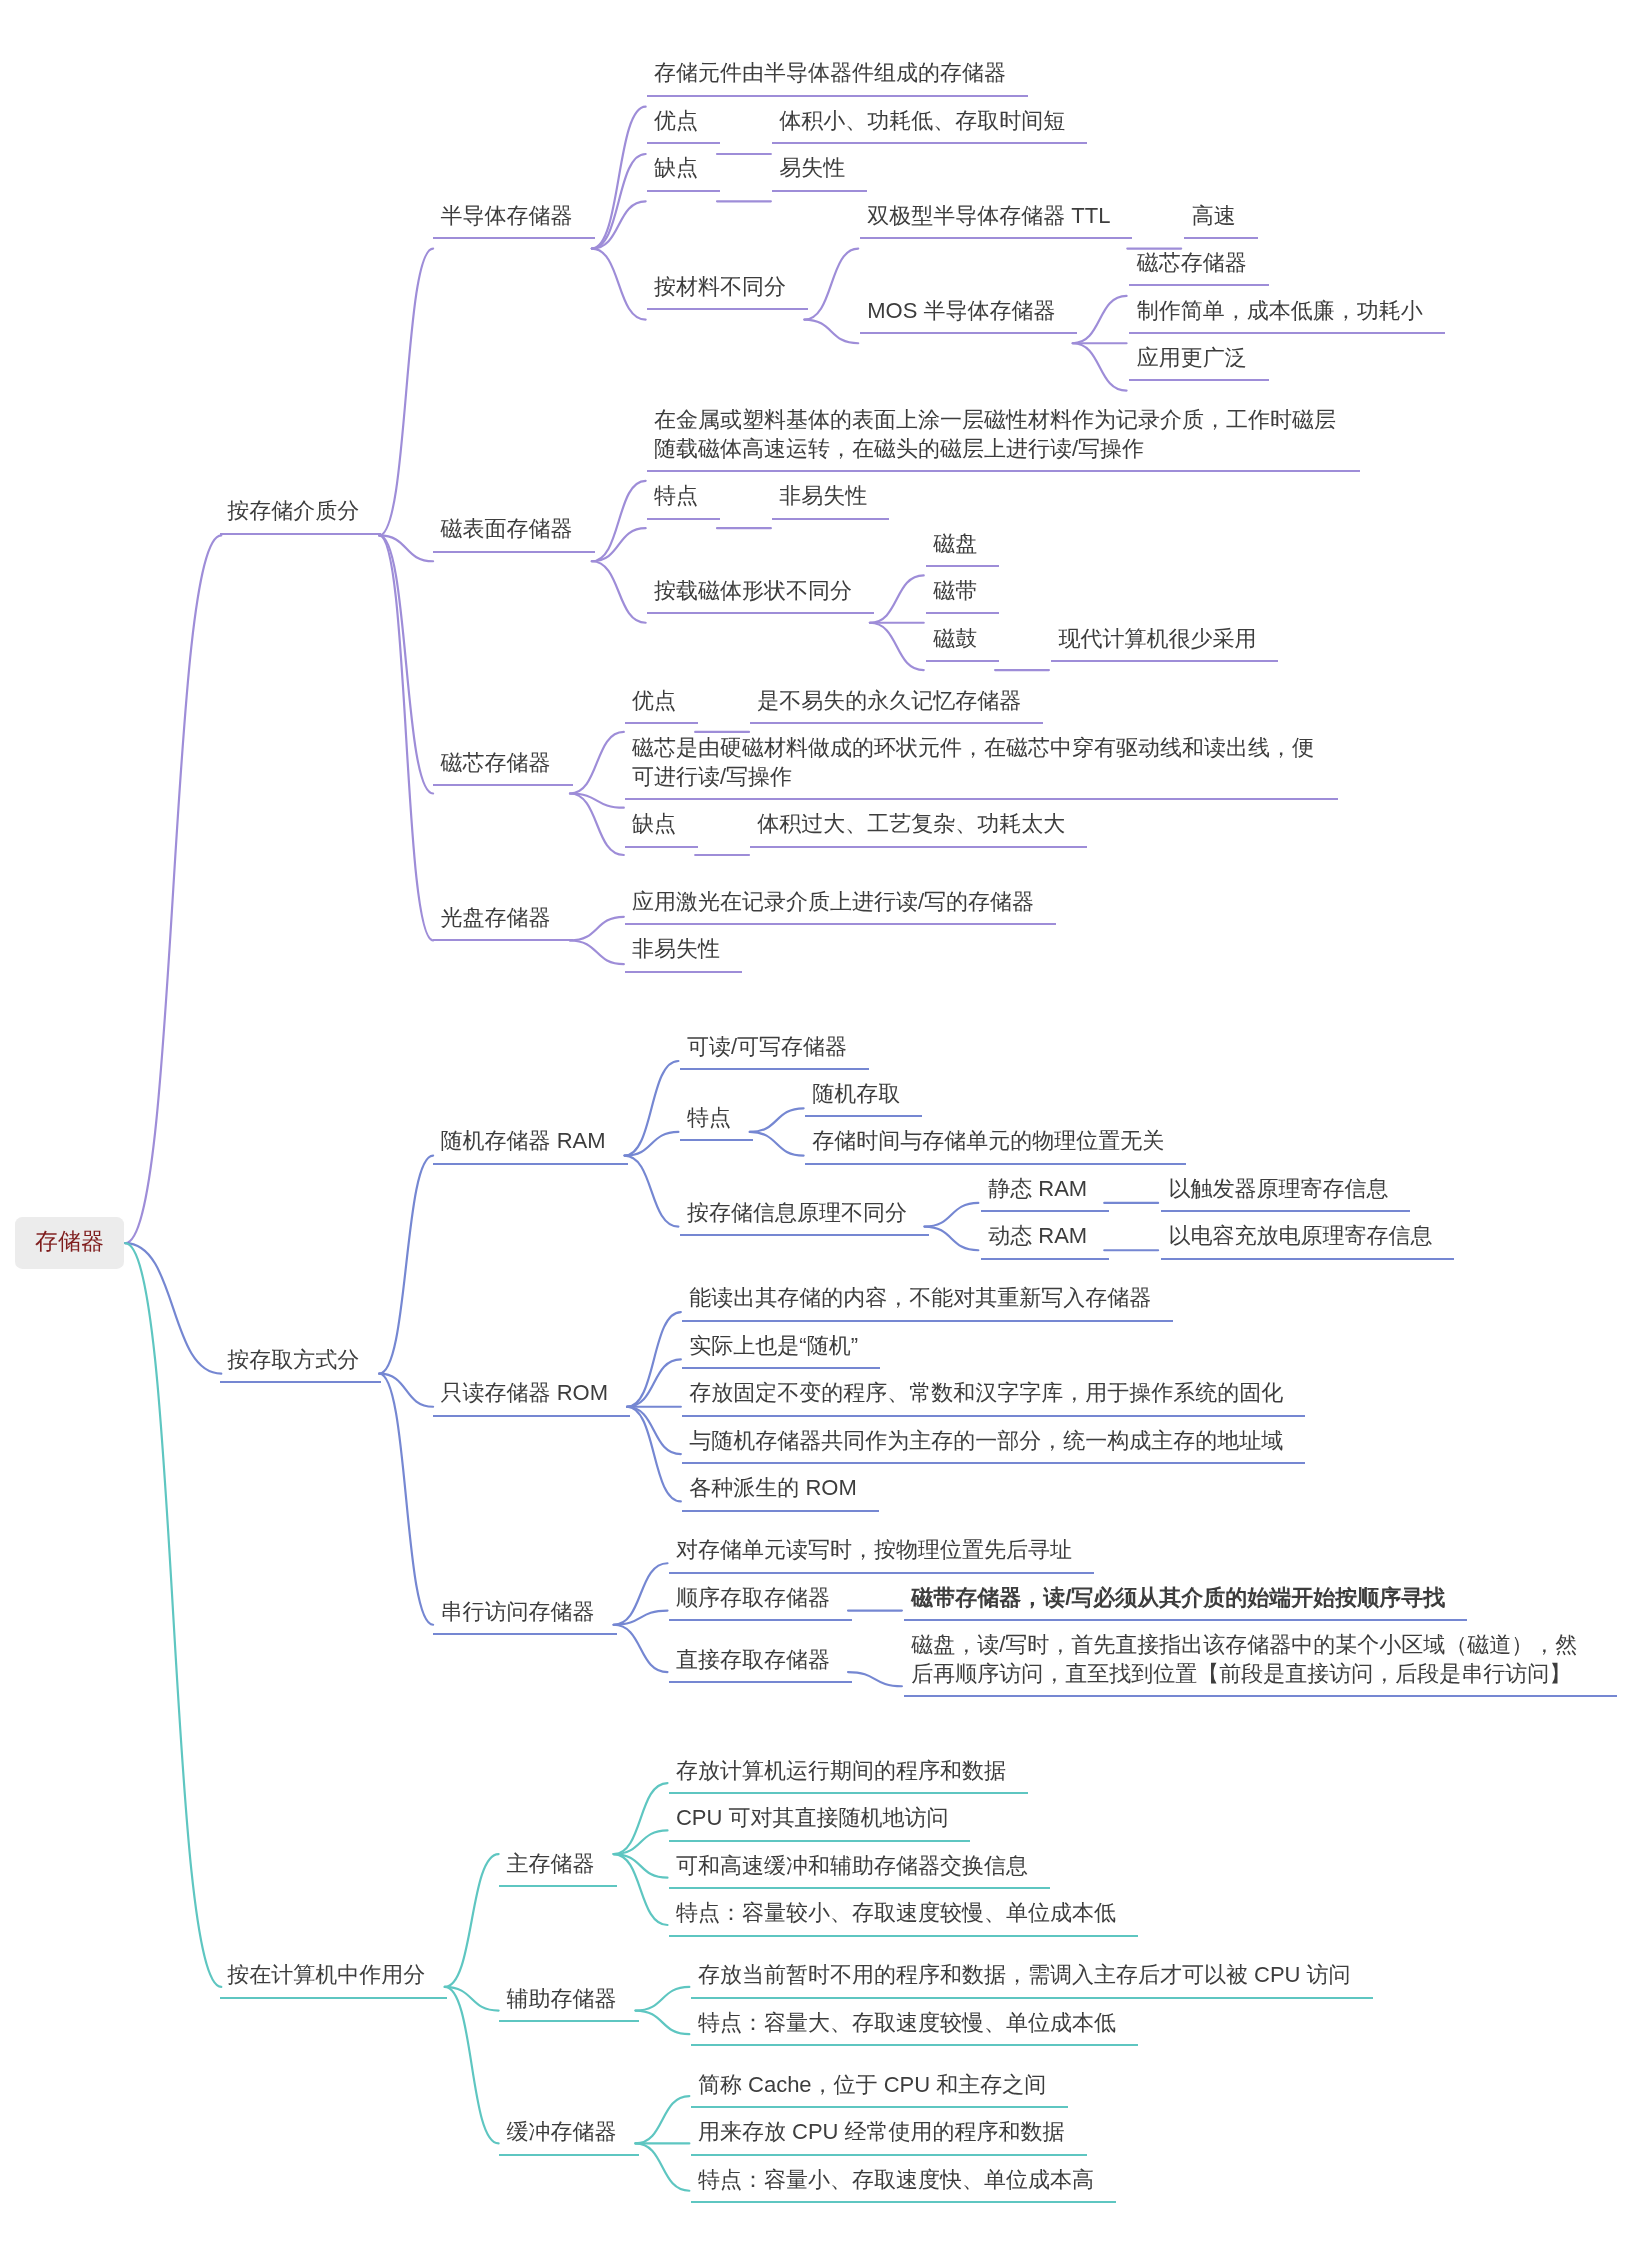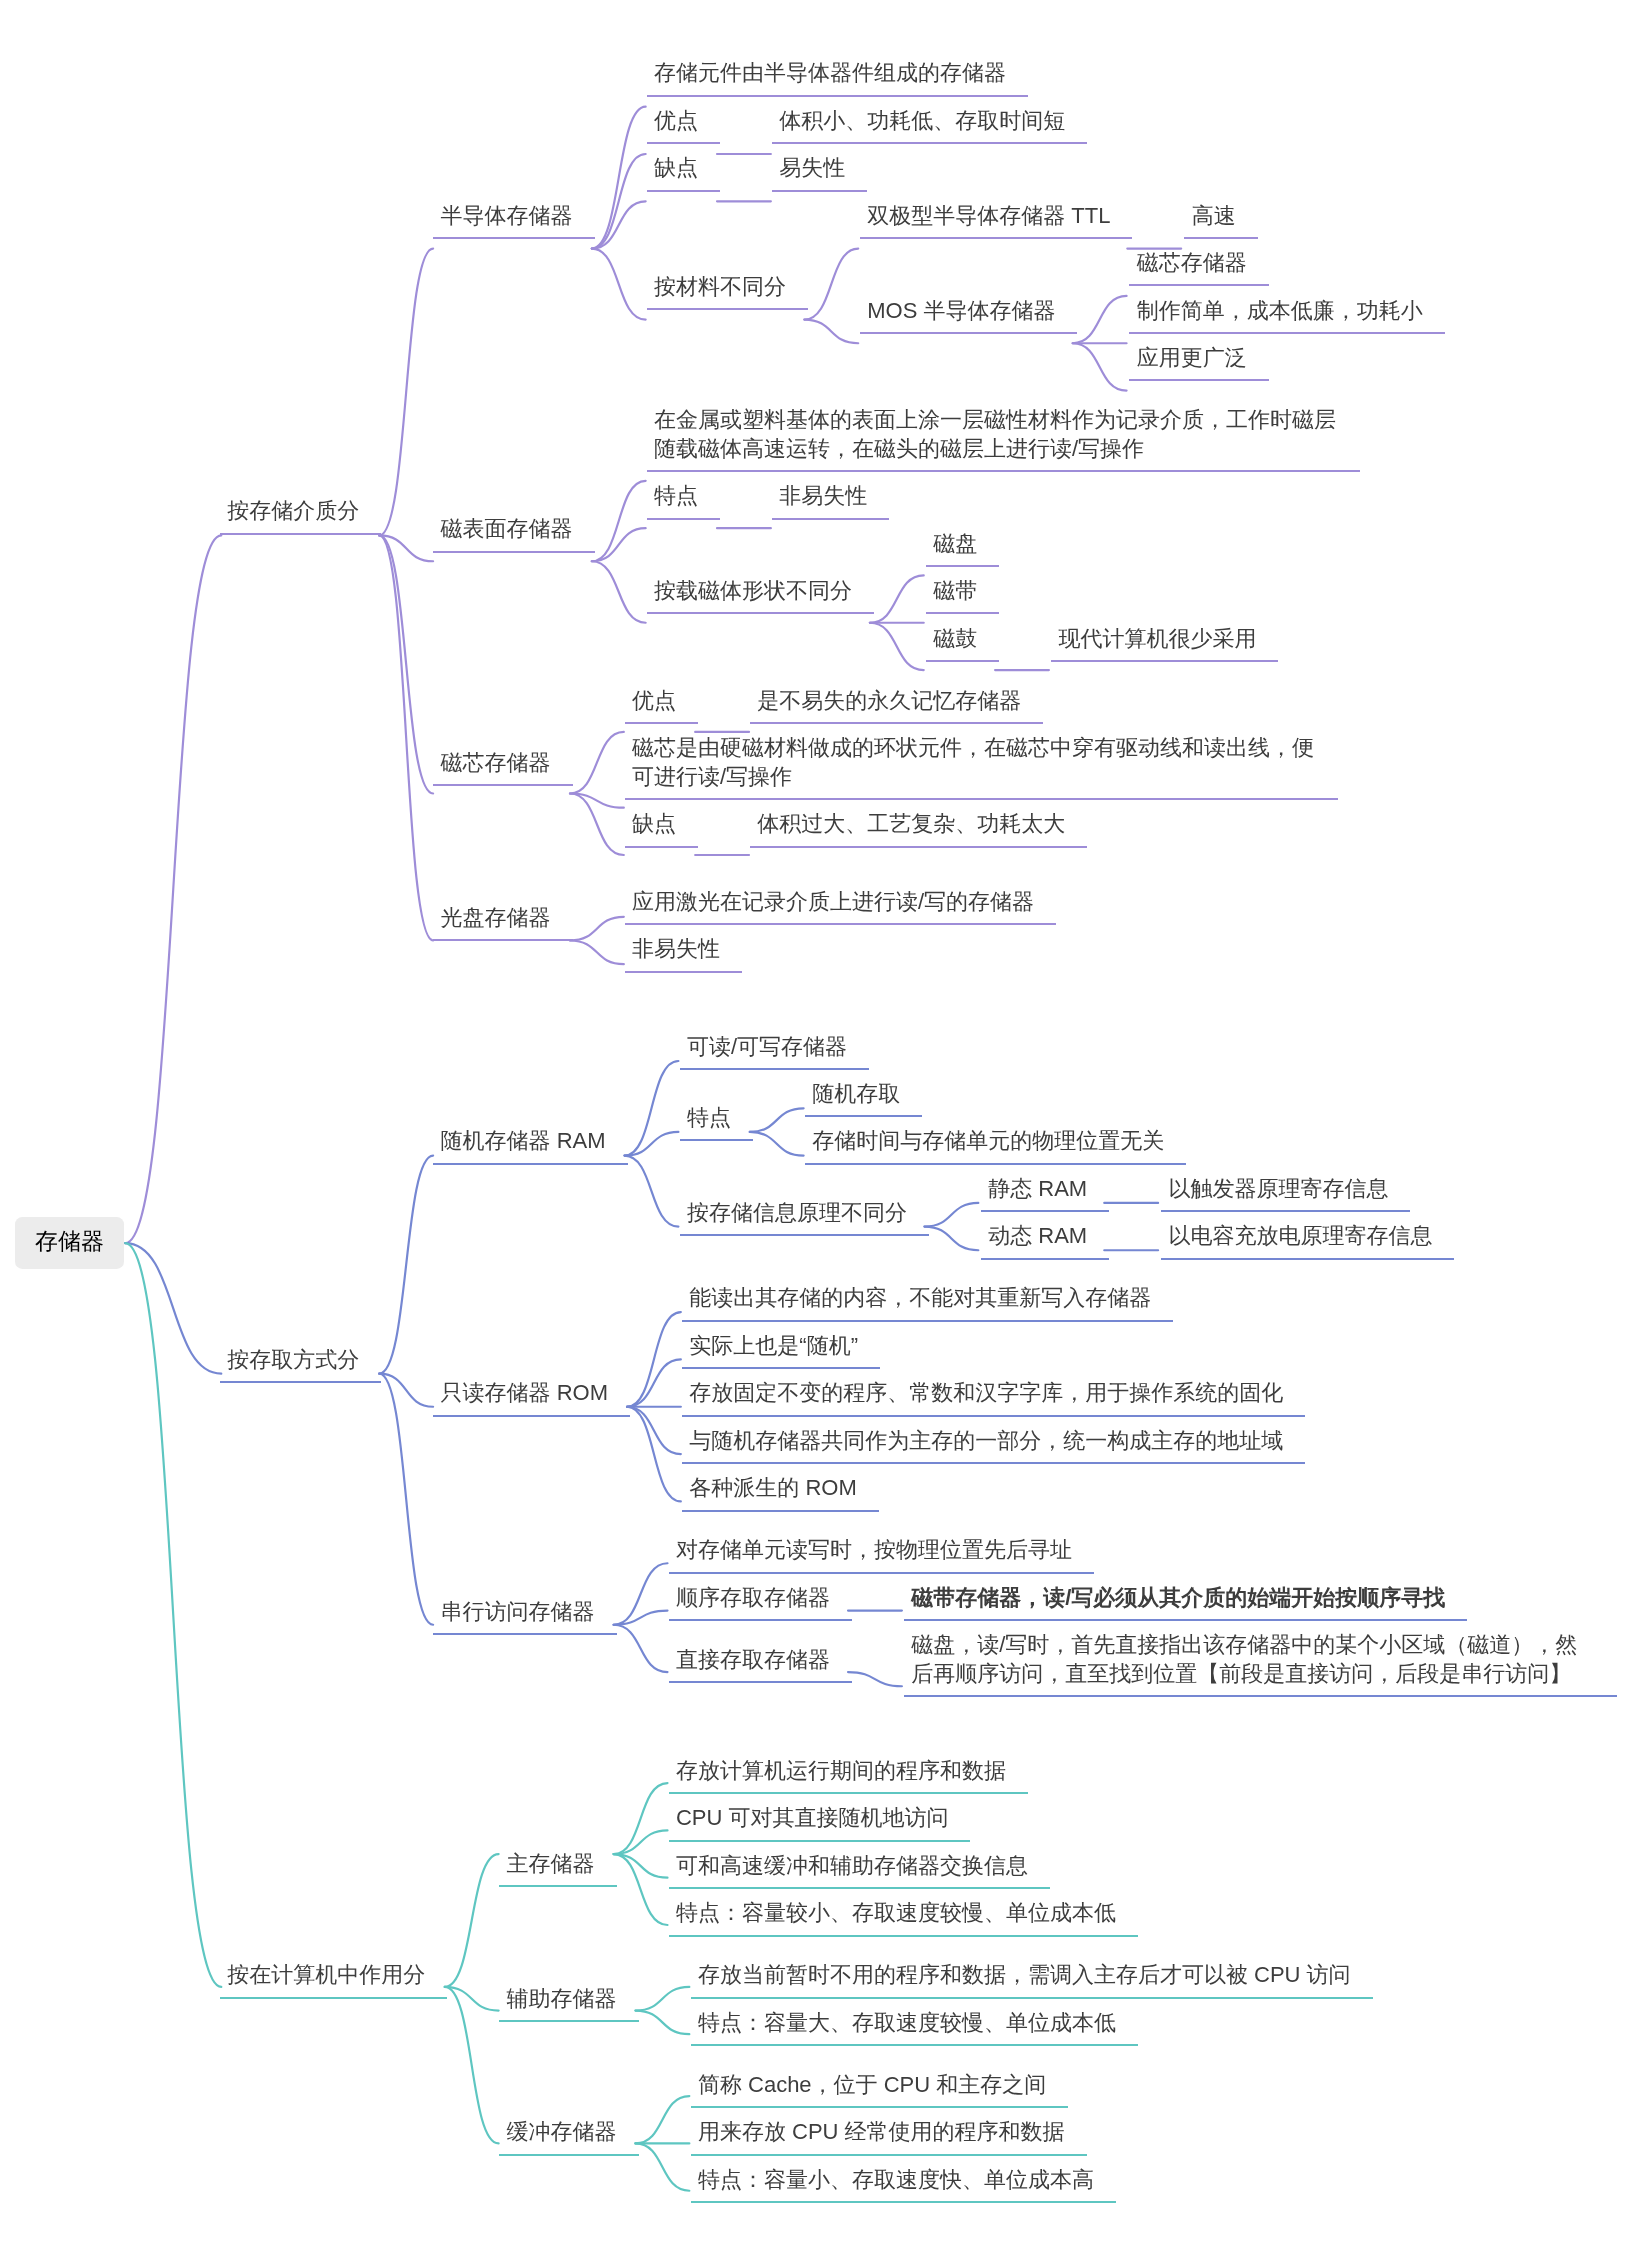--- a/index.html
+++ b/index.html
@@ -22,21 +22,21 @@
   #tree {
     position:relative; z-index:1;
     margin-left:220px;
     min-height:2261px;
     display:flex; flex-direction:column; justify-content:center;
     padding:7.3px 0;
   }
 
   .root-box {
     position:absolute; left:14.6px; top:1281px; z-index:2;
-    background:#ececec; color:#000000;
+    background:#ececec; color:#7f1d1d;
     font-size:23px; line-height:1.3;
     padding:10.2px 20.4px 11.6px; border-radius:7.3px;
     white-space:nowrap;
     text-align:right;
   }
 
   .node { display:flex; flex-direction:row; align-items:center; }
   .node.d1 { margin:17.5px 0; }
   .node.d2 { margin:7.3px 0; }
 

